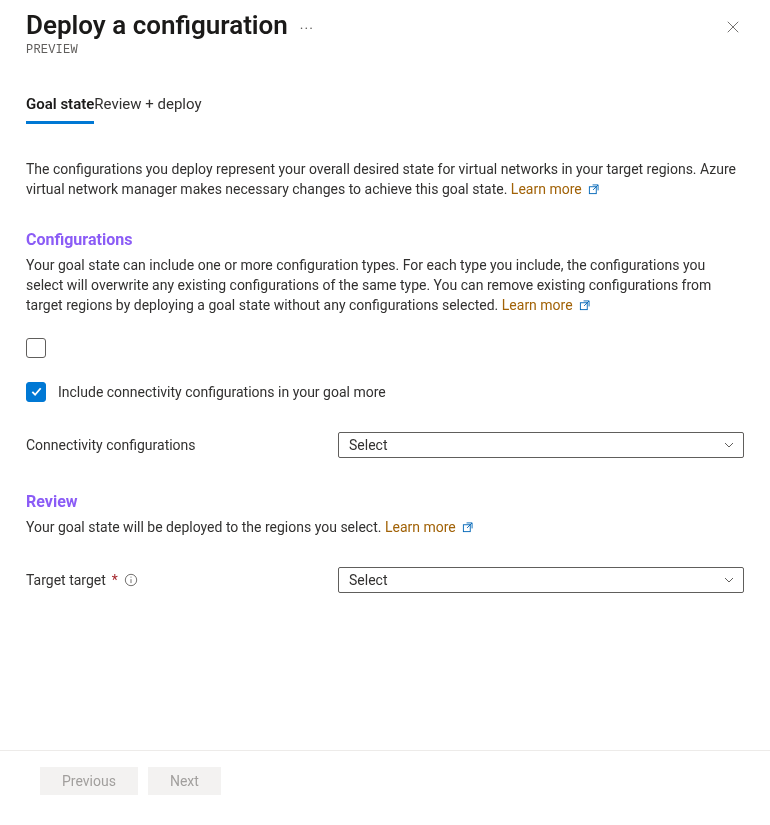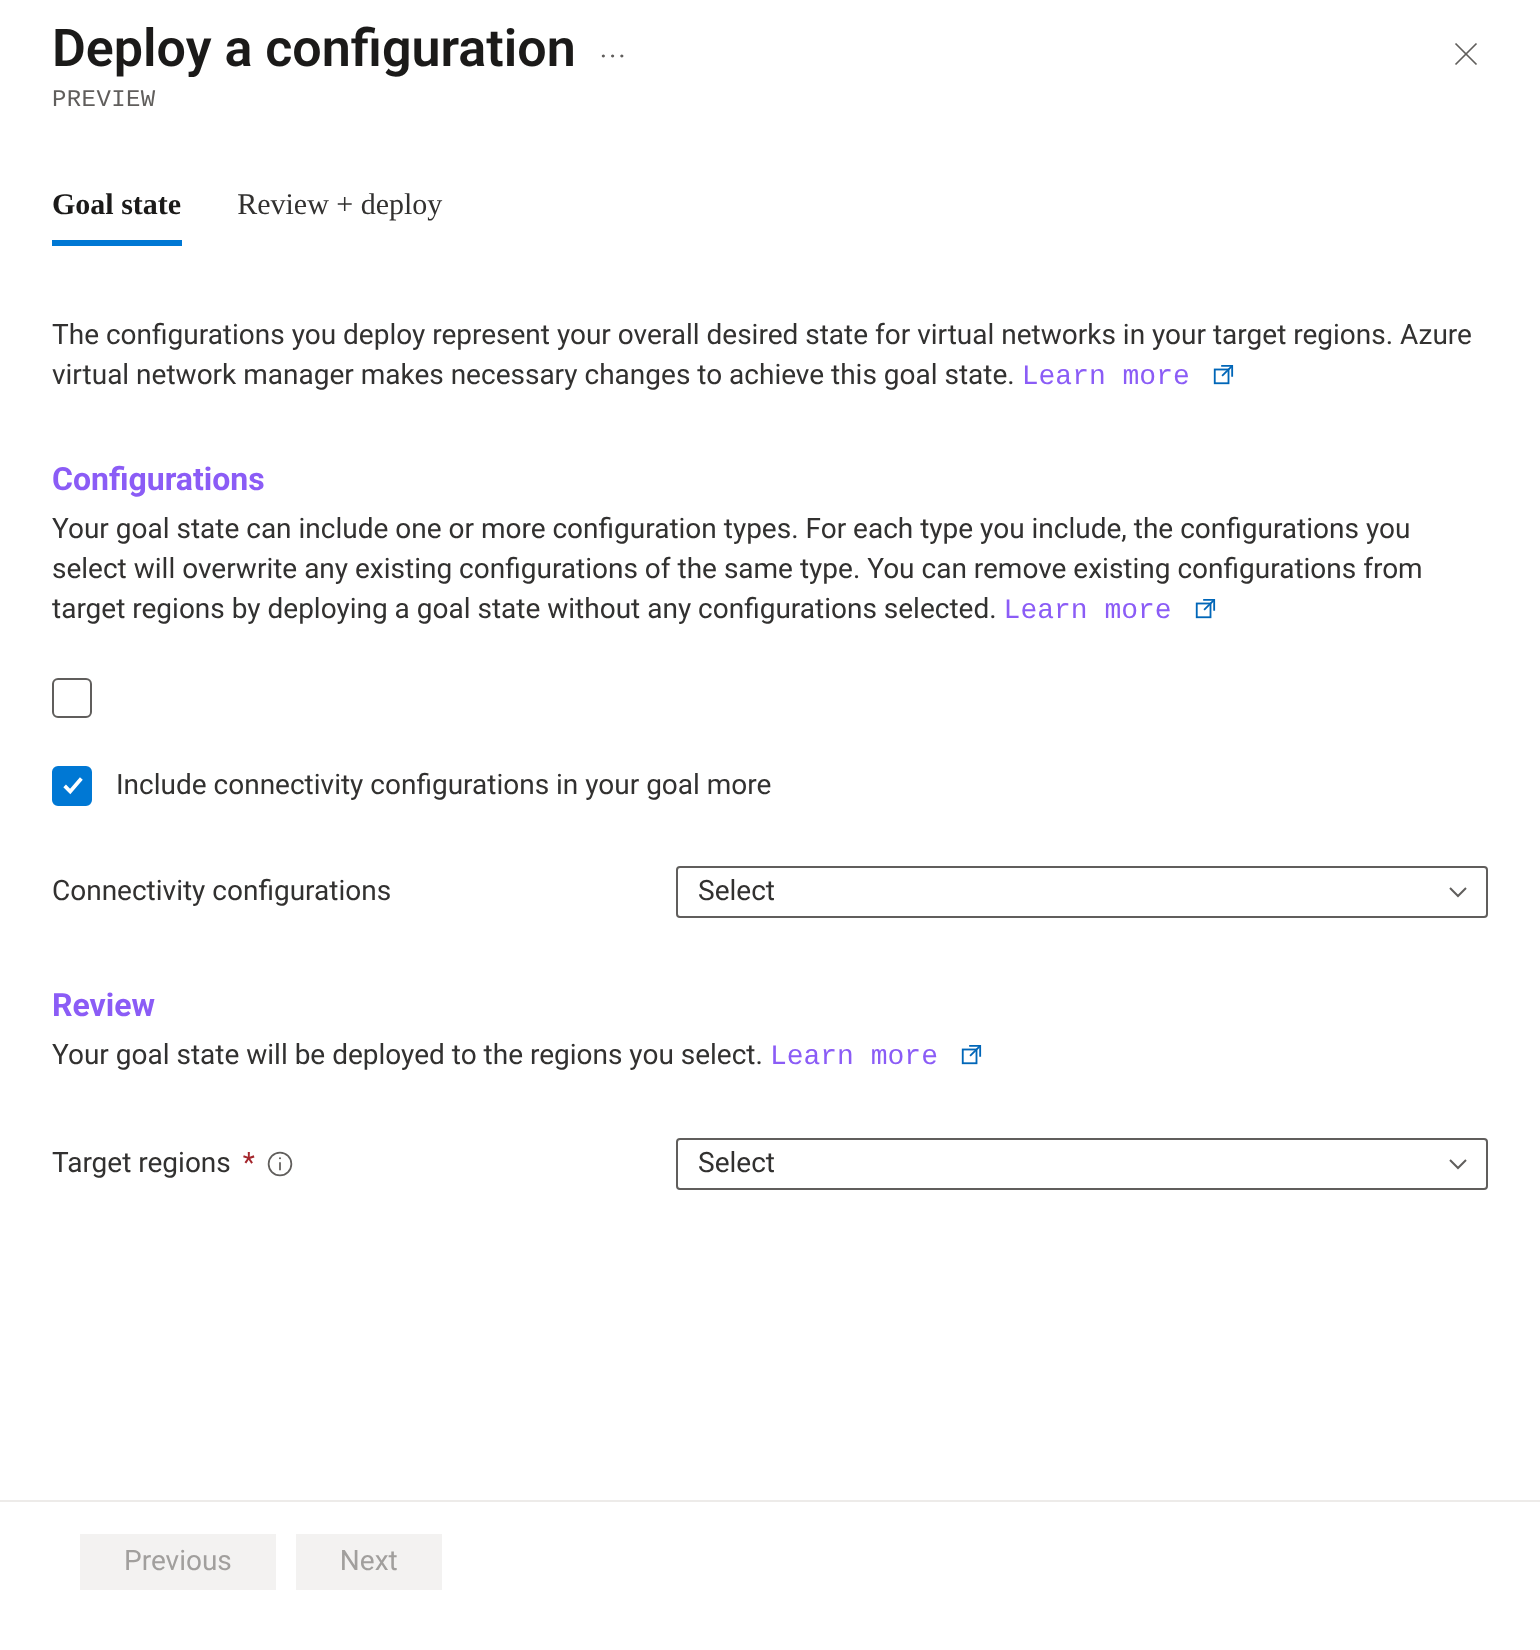--- a/index.html
+++ b/index.html
@@ -57,48 +57,45 @@
       font-size: 18px;
       color: #605e5c;
       cursor: pointer;
       background: none;
       border: none;
       padding: 4px;
       margin-top: 4px;
     }
     .tabs {
       display: flex;
-      gap: 28px;
       margin-top: 38px;
       border-bottom: 1px solid transparent;
-      font-family: Liberation Serif, serif;
     }
     .tab {
       font-size: 15px;
       padding: 0 0 8px 0;
       cursor: pointer;
       color: #323130;
       border-bottom: 3px solid transparent;
     }
     .tab.active {
       font-weight: 600;
       color: #1b1a19;
       border-bottom: 3px solid #0078d4;
     }
     .intro {
       margin-top: 34px;
       font-size: 14px;
       color: #323130;
       line-height: 1.45;
     }
     .link {
-      color: #8b5cf6;
+      color: #a16207;
       text-decoration: none;
       cursor: pointer;
-      font-family: Liberation Mono, monospace;
     }
     .link-icon {
       display: inline-block;
       width: 11px;
       height: 11px;
       margin-left: 3px;
       vertical-align: -1px;
     }
     .section-heading {
       font-size: 16px;
@@ -290,21 +287,21 @@
       <svg class="link-icon" viewBox="0 0 12 12" fill="none" stroke="#0066b8" stroke-width="1">
         <rect x="1.5" y="3" width="7.5" height="7.5"></rect>
         <polyline points="5,1 11,1 11,7"></polyline>
         <line x1="11" y1="1" x2="5.5" y2="6.5"></line>
       </svg>
     </a>
   </p>
 
   <div class="form-row">
     <div class="form-label-col">
-      <span>Target regions</span>
+      <span>Target target</span>
       <span class="required">*</span>
       <svg class="info-icon" viewBox="0 0 16 16" fill="none" stroke="currentColor" stroke-width="1">
         <circle cx="8" cy="8" r="6.5"></circle>
         <line x1="8" y1="7" x2="8" y2="11.5"></line>
         <circle cx="8" cy="4.7" r="0.6" fill="currentColor" stroke="none"></circle>
       </svg>
     </div>
     <div class="select">
       <span>Select</span>
       <svg class="chevron" viewBox="0 0 12 12" fill="none" stroke="currentColor" stroke-width="1">

